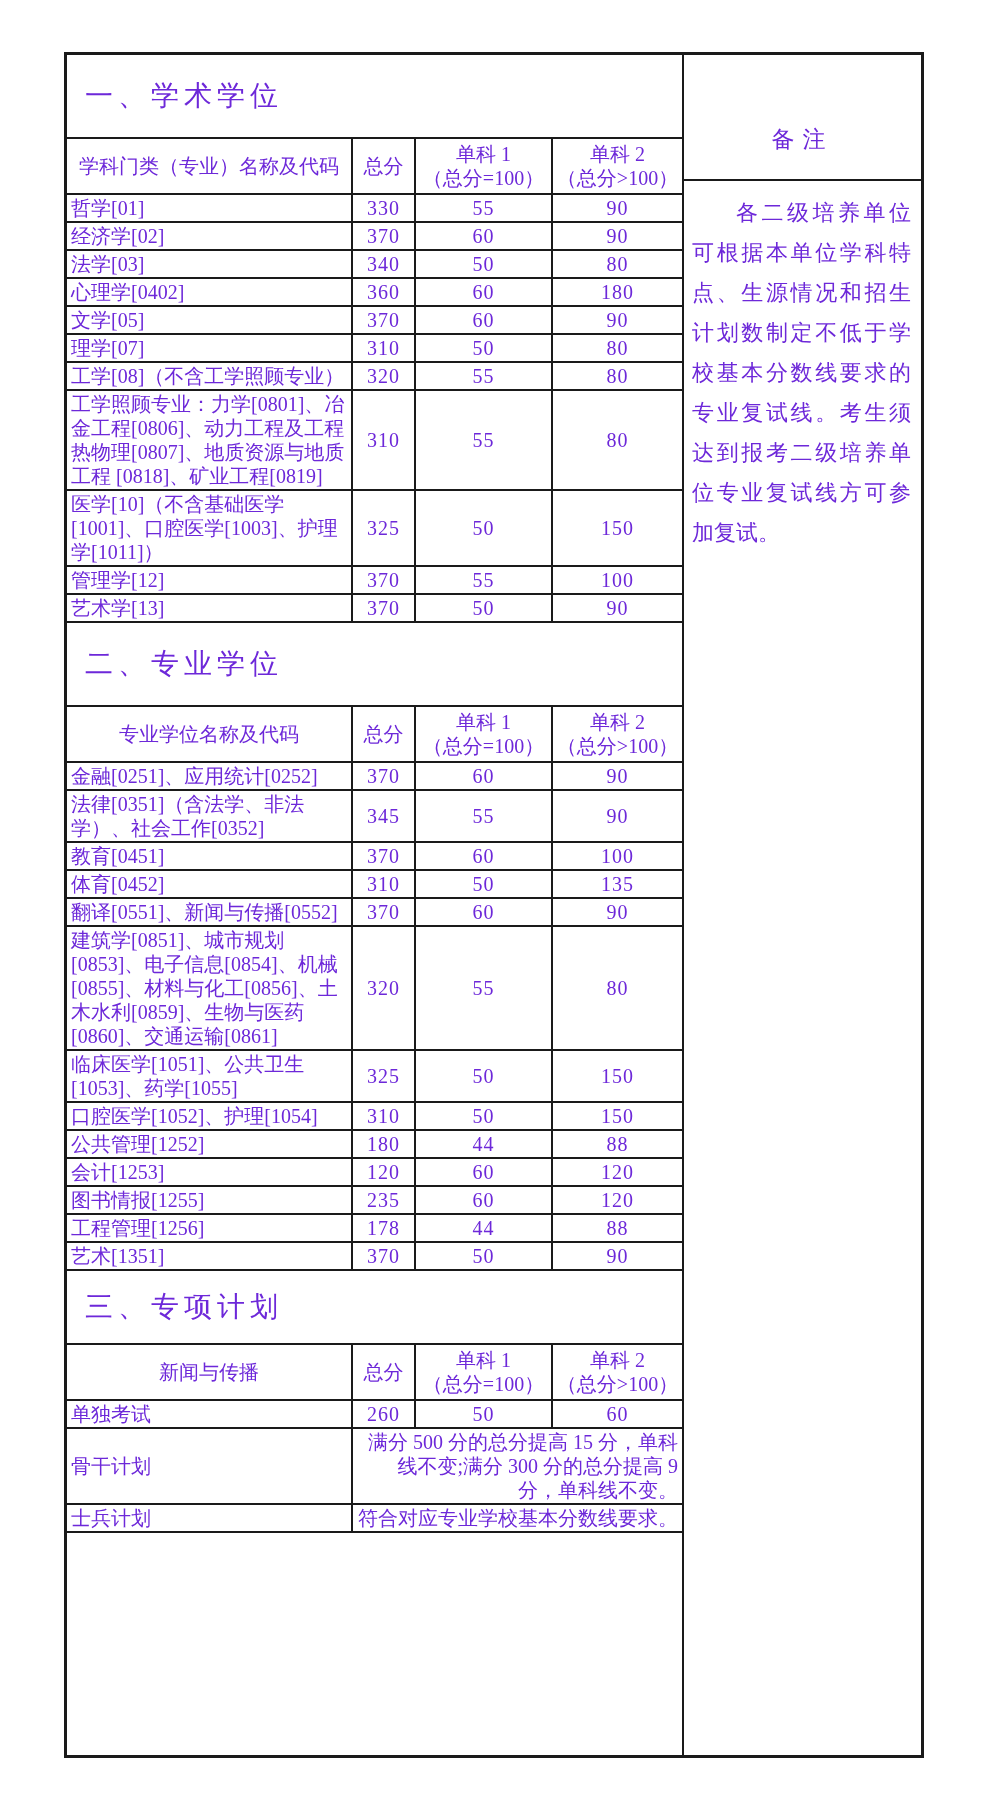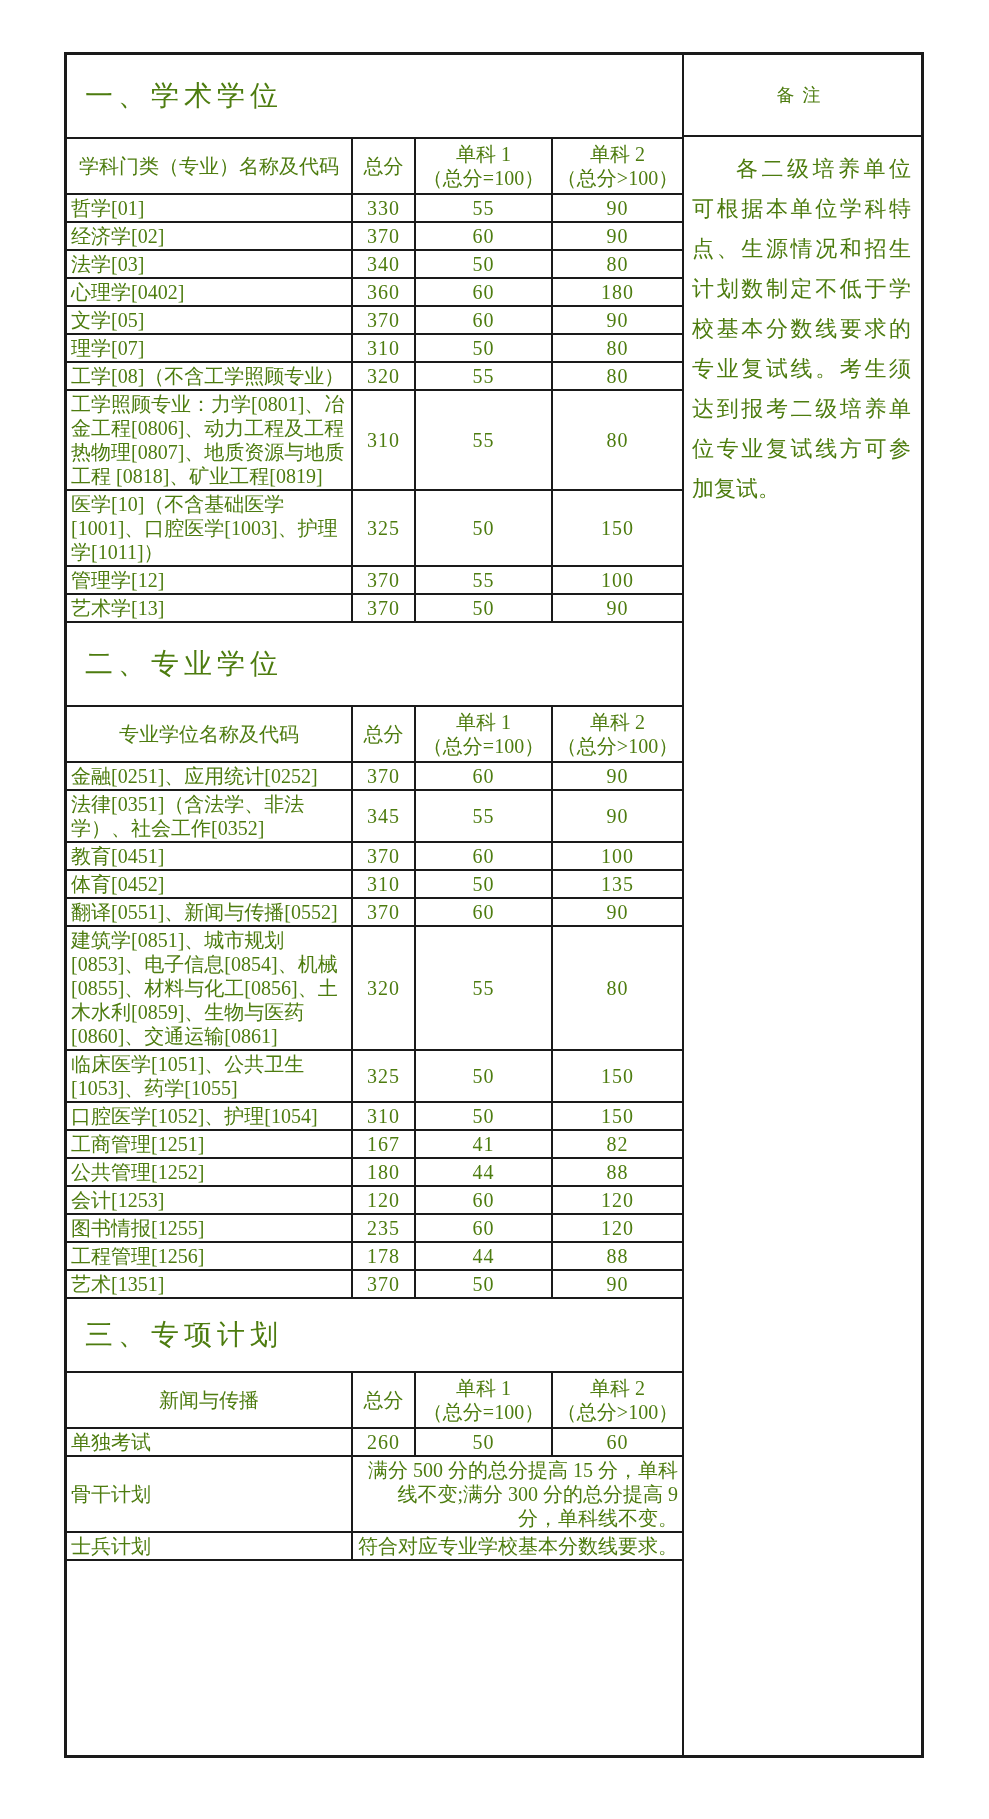--- a/index.html
+++ b/index.html
@@ -1,21 +1,21 @@
 <!DOCTYPE html>
 <html><head>
 <meta charset="utf-8">
 <style>
   html,body{margin:0;padding:0;background:#ffffff;}
   .sheet{
     position:relative;
     width:989px;height:1819px;
     background:#ffffff;
     font-family:"Liberation Serif","DejaVu Serif",serif;
-    color:#4d7c0f;
+    color:#6d28d9;
     overflow:hidden;
   }
   .outer{
     position:absolute;left:64px;top:52px;
     width:860px;height:1706px;
     border:3px solid #1a1a1a;
     box-sizing:border-box;
     display:flex;
   }
   .left-region{
@@ -26,22 +26,23 @@
   .remarks-col{
     flex:1;
     border-left:2px solid #1a1a1a;
     display:flex;flex-direction:column;
     box-sizing:border-box;
   }
   .remarks-header{
     height:82px;flex:none;
     border-bottom:2px solid #1a1a1a;
     display:flex;align-items:center;justify-content:center;
-    font-size:18px;letter-spacing:8px;
-    box-sizing:border-box;
+    font-size:23px;letter-spacing:8px;
+    box-sizing:border-box;
+    margin-top:44px;
   }
   .remarks-body{
     padding:12px 10px 12px 8px;
     font-size:22px;line-height:40px;
     text-align:justify;text-indent:2em;
   }
   .section-title{
     height:82px;flex:none;
     display:flex;align-items:center;
     padding-left:18px;
@@ -236,26 +237,20 @@
               <td class="c-num">50</td>
               <td class="c-num">150</td>
             </tr>
             <tr>
               <td class="c-name">口腔医学[1052]、护理[1054]</td>
               <td class="c-num">310</td>
               <td class="c-num">50</td>
               <td class="c-num">150</td>
             </tr>
             <tr>
-              <td class="c-name">工商管理[1251]</td>
-              <td class="c-num">167</td>
-              <td class="c-num">41</td>
-              <td class="c-num">82</td>
-            </tr>
-            <tr>
               <td class="c-name">公共管理[1252]</td>
               <td class="c-num">180</td>
               <td class="c-num">44</td>
               <td class="c-num">88</td>
             </tr>
             <tr>
               <td class="c-name">会计[1253]</td>
               <td class="c-num">120</td>
               <td class="c-num">60</td>
               <td class="c-num">120</td>

